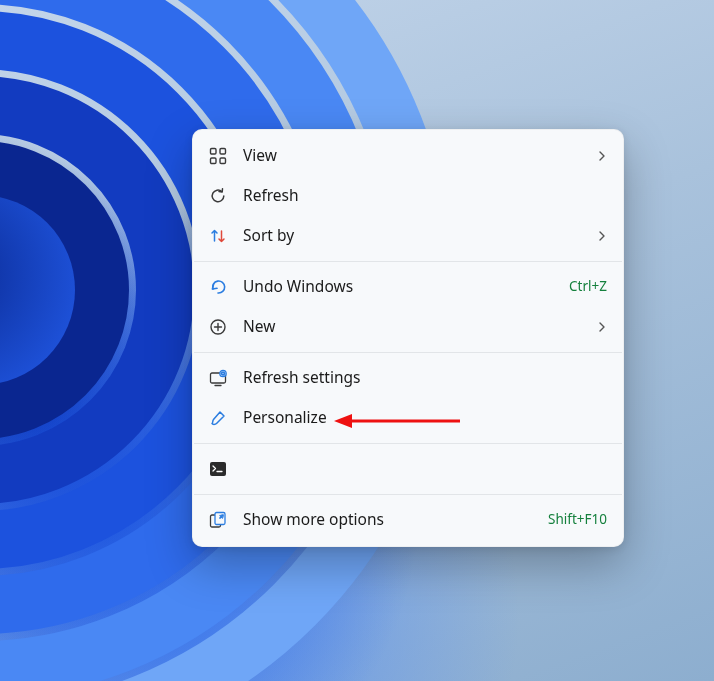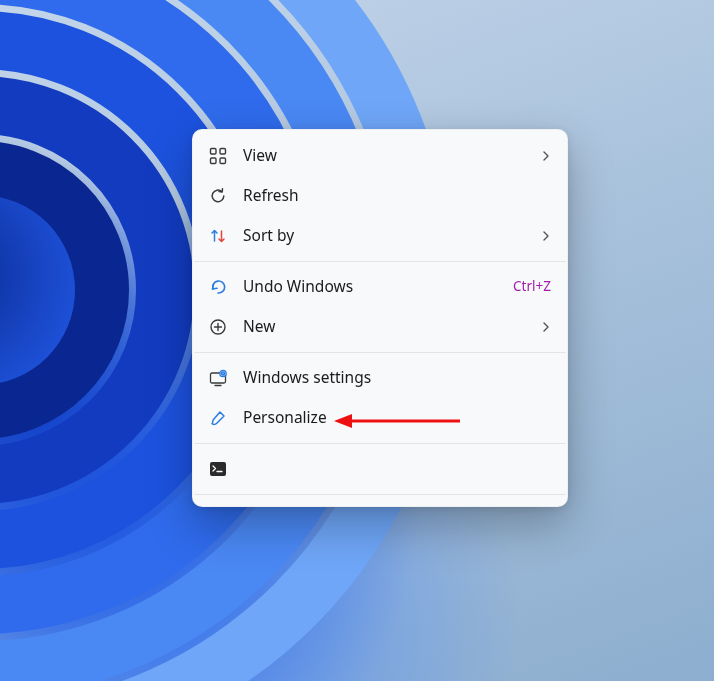--- a/index.html
+++ b/index.html
@@ -28,21 +28,21 @@
     left: -320px;
     top: -140px;
     width: 760px;
     height: 900px;
     pointer-events: none;
   }
   .context-menu {
     position: absolute;
     left: 192px;
     top: 129px;
-    width: 376px;
+    width: 432px;
     background: #f7f9fb;
     border: 1px solid rgba(0,0,0,0.04);
     border-radius: 10px;
     box-shadow: 0 18px 46px rgba(0,0,0,0.28), 0 2px 8px rgba(0,0,0,0.10);
     padding: 6px 0;
   }
   .menu-item {
     display: flex;
     align-items: center;
     height: 40px;
@@ -57,21 +57,21 @@
     width: 22px;
     height: 22px;
     margin-right: 14px;
     display: flex;
     align-items: center;
     justify-content: center;
   }
   .menu-item .label { flex: 0 0 auto; }
   .menu-item .spacer { flex: 1 1 auto; }
   .menu-item .shortcut {
-    color: #a21caf;
+    color: #15803d;
     font-size: 13.5px;
   }
   .menu-item .chev {
     color: #4a4a4a;
     width: 14px;
     display: flex;
     justify-content: flex-end;
   }
   .separator {
     height: 1px;
@@ -189,21 +189,21 @@
 
     <div class="menu-item">
       <span class="icon">
         <svg width="19" height="18" viewBox="0 0 19 18" fill="none" stroke="#3a3a3a" stroke-width="1.3">
           <rect x="1.5" y="4" width="15" height="10" rx="1.5"></rect>
           <path d="M6 16.5 H12" stroke-linecap="round"></path>
           <circle cx="14" cy="4.5" r="3.2" fill="#f7f9fb" stroke="#2b7de0"></circle>
           <path d="M14 2.6 V3.3 M14 5.7 V6.4 M12.1 4.5 H12.8 M15.2 4.5 H15.9 M12.7 3.2 L13.2 3.7 M14.8 5.3 L15.3 5.8 M15.3 3.2 L14.8 3.7 M13.2 5.3 L12.7 5.8" stroke="#2b7de0" stroke-linecap="round"></path>
         </svg>
       </span>
-      <span class="label">Windows settings</span>
+      <span class="label">Refresh settings</span>
       <span class="spacer"></span>
     </div>
 
     <div class="menu-item">
       <span class="icon">
         <svg width="18" height="18" viewBox="0 0 18 18" fill="none" stroke="#2b7de0" stroke-width="1.5" stroke-linecap="round" stroke-linejoin="round">
           <path d="M11 3 L15 7 L7.5 14.5 C6.3 15.7 3.5 15.7 3 14.5 C4.2 14 3.3 11.7 4.5 10.5 Z"></path>
         </svg>
       </span>
       <span class="label">Personalize</span>
@@ -218,20 +218,34 @@
           <rect x="1" y="1" width="16" height="14" rx="2" fill="#2b2b2b"></rect>
           <path d="M4 5 L6.5 7.5 L4 10" stroke="#fff" stroke-width="1.3" fill="none" stroke-linecap="round" stroke-linejoin="round"></path>
           <path d="M8 10.5 H13" stroke="#fff" stroke-width="1.3" stroke-linecap="round"></path>
         </svg>
       </span>
       <span class="spacer"></span>
     </div>
 
     <div class="separator"></div>
 
+    <div class="menu-item">
+      <span class="icon">
+        <svg width="18" height="18" viewBox="0 0 18 18" fill="none" stroke-width="1.3">
+          <rect x="1.5" y="4" width="10" height="12" rx="1.5" stroke="#3a3a3a" fill="#f7f9fb"></rect>
+          <rect x="6" y="1.5" width="10" height="12" rx="1.5" stroke="#2b7de0" fill="#f7f9fb"></rect>
+          <path d="M11 4.5 L13.5 7 M13.5 4.5 L11 7" stroke="#2b7de0" stroke-linecap="round" transform="translate(0 0)"></path>
+          <path d="M12.2 4.2 L14 4.2 L14 6" stroke="#2b7de0" stroke-linecap="round" fill="none"></path>
+          <path d="M11 7 L14 4" stroke="#2b7de0" stroke-linecap="round"></path>
+        </svg>
+      </span>
+      <span class="label">Show more options</span>
+      <span class="spacer"></span>
+      <span class="shortcut">Shift+F10</span>
+    </div>
 
   </div>
 
   <svg class="arrow" width="130" height="24" style="left:332px; top:409px;" viewBox="0 0 130 24">
     <line x1="128" y1="12" x2="16" y2="12" stroke="#e11" stroke-width="3"></line>
     <polygon points="2,12 20,5 20,19" fill="#e11"></polygon>
   </svg>
 
 </div>
 

